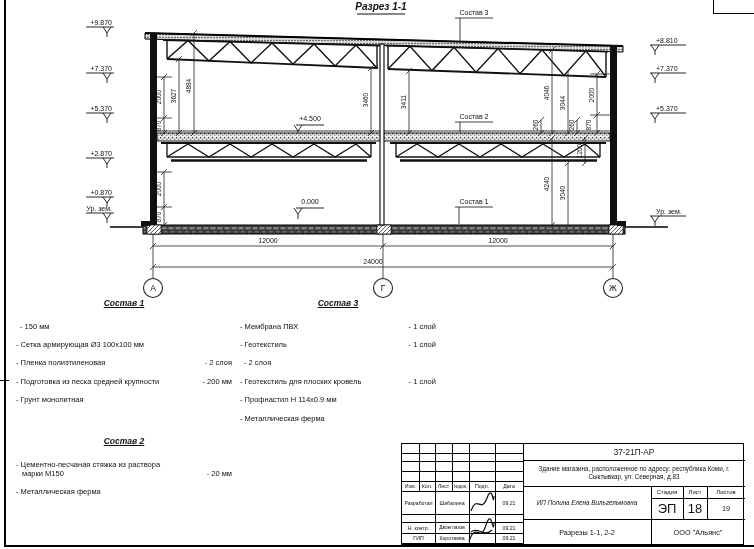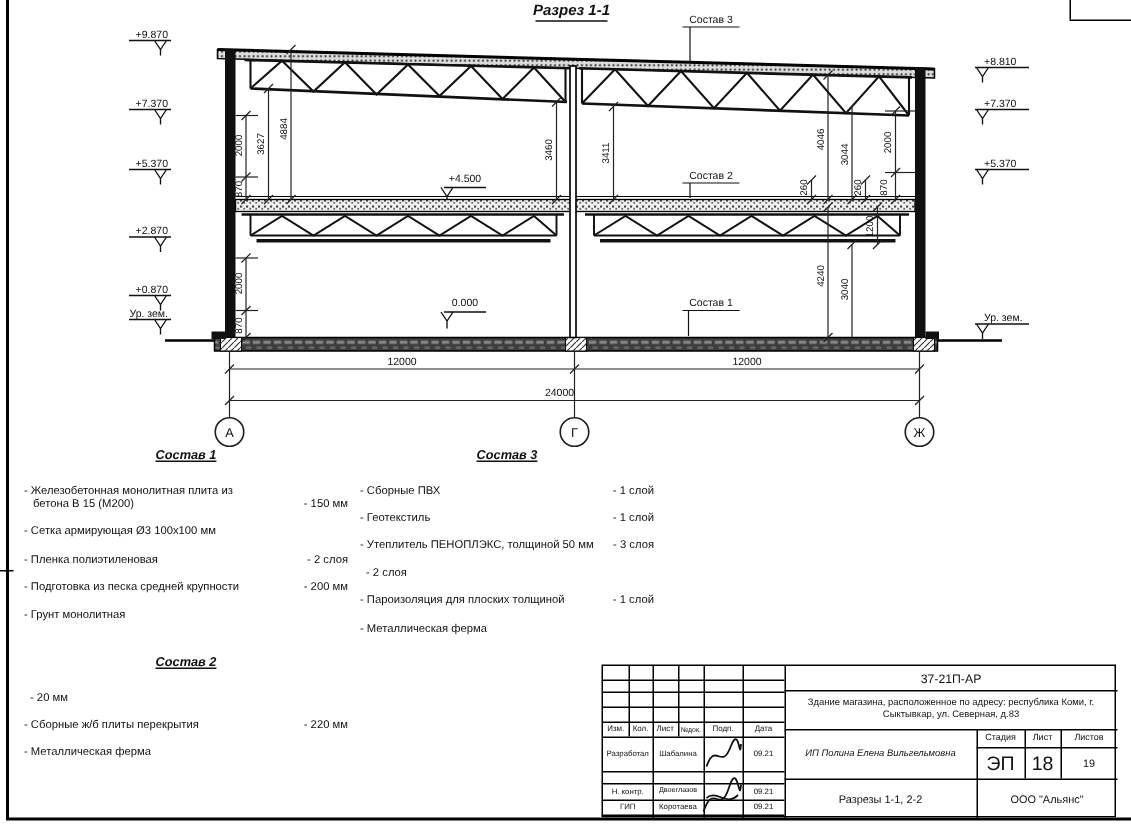--- a/index.html
+++ b/index.html
@@ -293,21 +293,20 @@
     <g>
       <text x="474" y="204" text-anchor="middle">Состав 1</text>
       <path d="M455,207 L493,207 M459,207 L459,224" stroke="#111" fill="none" stroke-width="0.8"></path>
     </g>
   </g>
 </svg>
 
 <div class="comp" style="left:16px;top:298px;width:216px">
   <div class="ctitle">Состав 1</div>
   <div class="li">
-      <span class="nm">- Железобетонная  монолитная плита из бетона В 15 (М200)</span>
       <span class="vl">- 150 мм</span>
     </div>
   <div class="li">
       <span class="nm">- Сетка армирующая Ø3 100x100 мм</span>
       <span class="vl"></span>
     </div>
   <div class="li">
       <span class="nm">- Пленка полиэтиленовая</span>
       <span class="vl">- 2 слоя</span>
     </div>
@@ -317,52 +316,49 @@
     </div>
   <div class="li">
       <span class="nm">- Грунт монолитная</span>
       <span class="vl"></span>
     </div>
 </div>
 
 <div class="comp" style="left:16px;top:436px;width:216px">
   <div class="ctitle">Состав 2</div>
   <div class="li">
+      <span class="nm">- Цементно-песчаная стяжка из раствора марки М150</span>
       <span class="vl">- 20 мм</span>
-    </div>
-  <div class="li">
-      <span class="nm">- Сборные ж/б плиты перекрытия</span>
-      <span class="vl">- 220 мм</span>
     </div>
   <div class="li">
       <span class="nm">- Металлическая ферма</span>
       <span class="vl"></span>
     </div>
 </div>
 
 <div class="comp" style="left:240px;top:298px;width:196px">
   <div class="ctitle">Состав 3</div>
   <div class="li">
-      <span class="nm">- Сборные ПВХ</span>
+      <span class="nm">- Мембрана ПВХ</span>
       <span class="vl">- 1 слой</span>
     </div>
   <div class="li">
       <span class="nm">- Геотекстиль</span>
       <span class="vl">- 1 слой</span>
     </div>
   <div class="li">
-      <span class="nm">- Утеплитель ПЕНОПЛЭКС, толщиной 50 мм</span>
-      <span class="vl">- 3 слоя</span>
-    </div>
-  <div class="li">
       <span class="vl">- 2 слоя</span>
     </div>
   <div class="li">
-      <span class="nm">- Пароизоляция для плоских толщиной</span>
+      <span class="nm">- Геотекстиль для плоских кровель</span>
       <span class="vl">- 1 слой</span>
+    </div>
+  <div class="li">
+      <span class="nm">- Профнастил Н 114x0.9 мм</span>
+      <span class="vl"></span>
     </div>
   <div class="li">
       <span class="nm">- Металлическая ферма</span>
       <span class="vl"></span>
     </div>
 </div>
 
 <div class="abs tb">
 
   <div class="h" style="left:0;top:9px;width:121px"></div>

